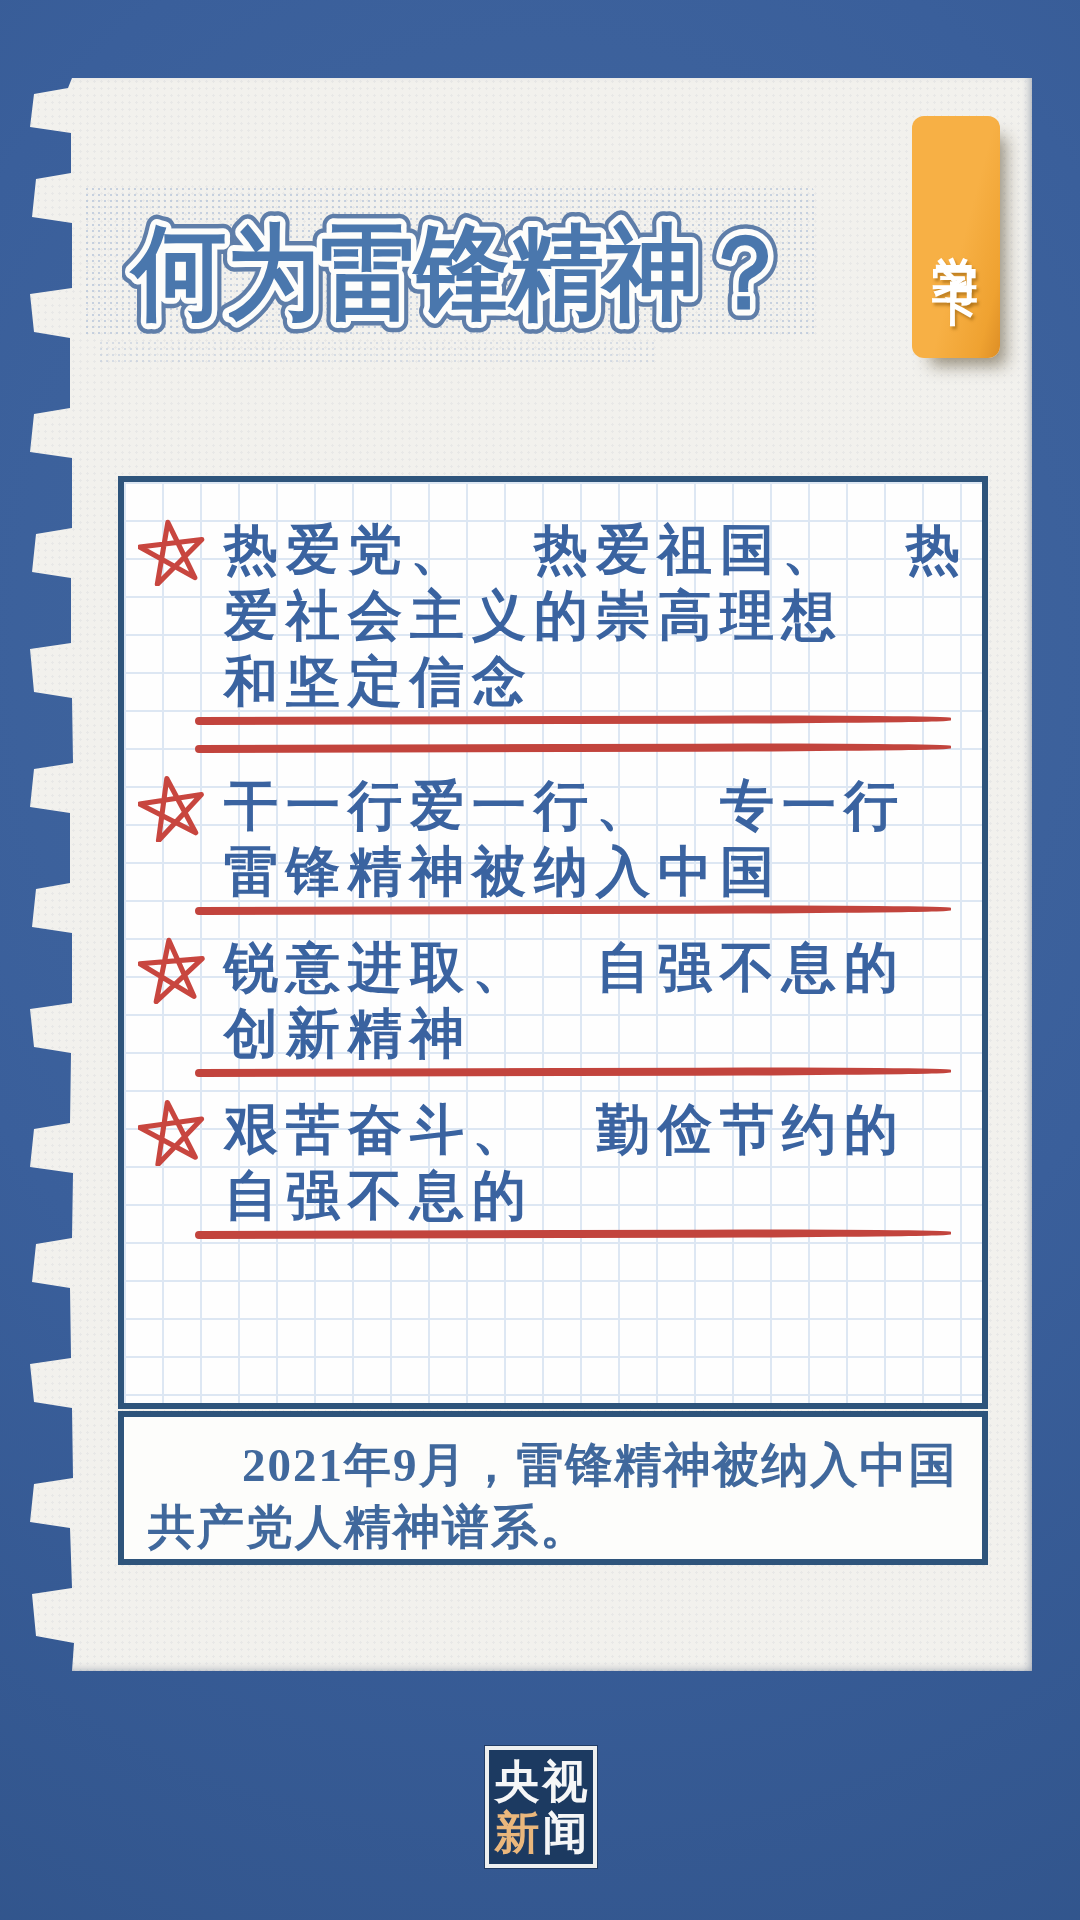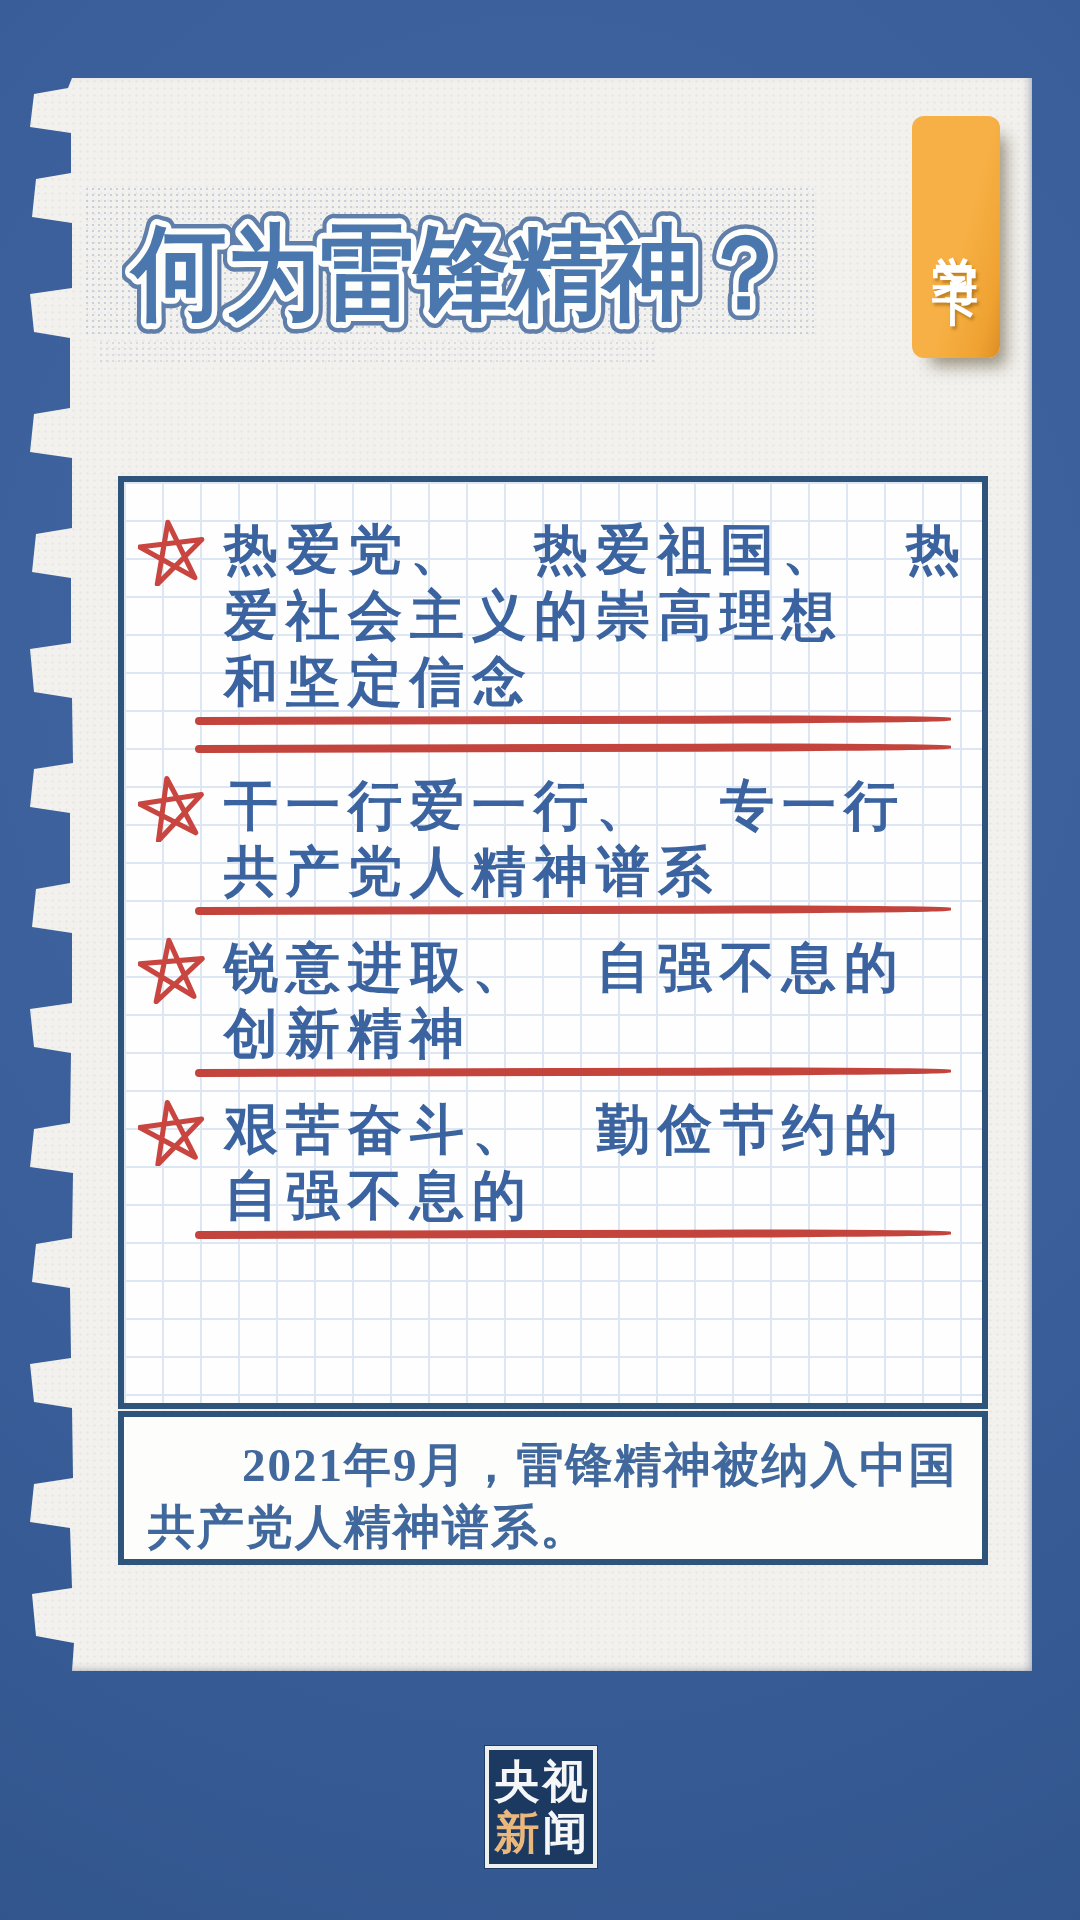--- a/index.html
+++ b/index.html
@@ -112,21 +112,21 @@
     </div>
     <div class="rule"></div>
 
     <div class="rule"></div>
 
     <div class="item">
       <svg class="star" viewBox="0 0 100 100">
         <path d="M50 6 L78 92 L4 36 L96 38 L22 94 Z" fill="none" stroke="#c8463f" stroke-width="7.5" stroke-linecap="round" stroke-linejoin="round" transform="rotate(-10 50 50)"></path>
       </svg>
       <div class="item-text">干一行爱一行、　专一行
-共产党人精神谱系</div>
+雷锋精神被纳入中国</div>
     </div>
     <div class="rule"></div>
 
     <div class="item">
       <svg class="star" viewBox="0 0 100 100">
         <path d="M50 6 L78 92 L4 36 L96 38 L22 94 Z" fill="none" stroke="#c8463f" stroke-width="7.5" stroke-linecap="round" stroke-linejoin="round" transform="rotate(-6 50 50)"></path>
       </svg>
       <div class="item-text">锐意进取、　自强不息的
 创新精神</div>
     </div>

